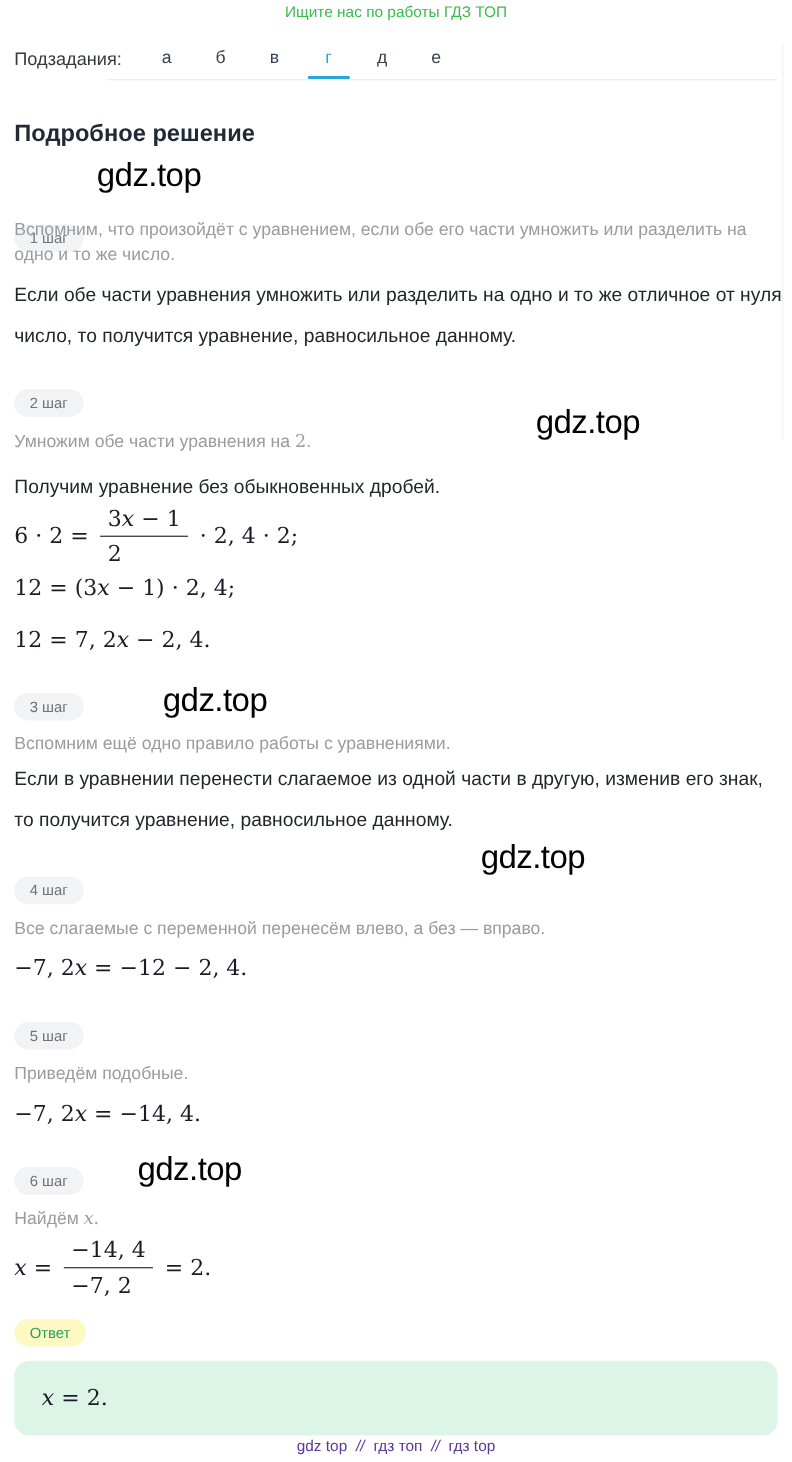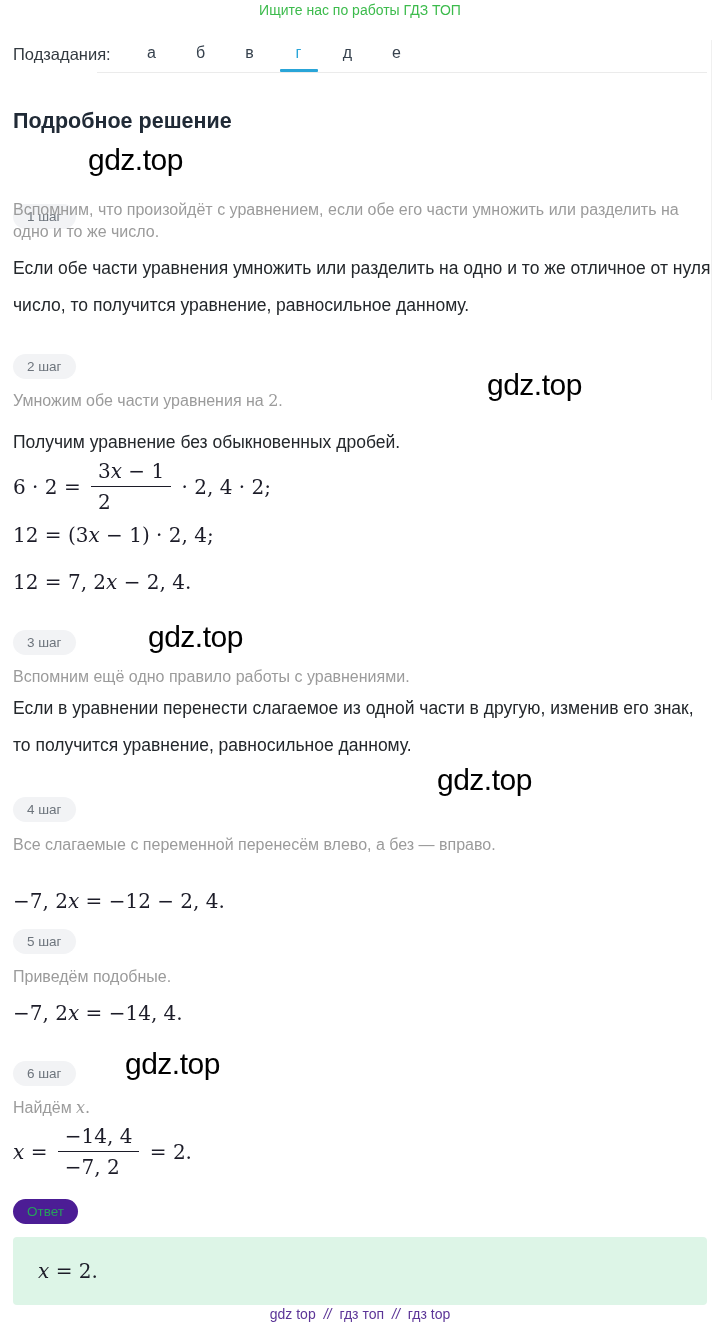--- a/index.html
+++ b/index.html
@@ -36,21 +36,21 @@
   .wm4{left:437px;top:763px;}
   .wm5{left:125px;top:1047px;}
   .wm6{left:330px;top:1243px;}
 
   
   .badge{position:absolute;left:13px;display:inline-block;background:#f2f3f5;
          color:#6d747c;font-size:13.5px;padding:5px 14px;border-radius:14px;
          white-space:nowrap;}
   .b1{top:164px;margin-top:40px;} .b2{top:354px;} .b3{top:630px;}
   .b4{top:797px;} .b5{top:929px;} .b6{top:1061px;}
-  .badge-answer{background:#4c1d95;color:#27a05c;top:1199px;}
+  .badge-answer{background:#fef9c3;color:#27a05c;top:1199px;}
 
   
   .hint{position:absolute;left:13px;width:698px;margin:0;font-size:16px;
         line-height:22px;color:#9b9b9b;}
   .h1{top:199px;} .h2{top:390px;} .h3{top:666px;}
   .h4{top:834px;} .h5{top:966px;} .h6{top:1097px;}
 
   
   .rule{position:absolute;left:13px;width:700px;margin:0;font-size:17.5px;
         line-height:37px;color:#23272b;font-weight:500;}
@@ -58,25 +58,25 @@
 
   
   .formula{position:absolute;left:13px;font-size:20px;color:#1c1c28;white-space:nowrap;}
   .formula > span{vertical-align:middle;}
   .m-up{font-family:"DejaVu Serif",serif;}
   .m-it{font-family:"DejaVu Serif",serif;font-style:italic;}
   .frac{display:inline-block;vertical-align:middle;text-align:left;margin:0 4px;}
   .frac .num{display:block;padding:0 7px 3px;border-bottom:1.6px solid #1c1c28;}
   .frac .den{display:block;padding:3px 7px 0;}
   .f1{top:459px;} .f2{top:522px;} .f3{top:569px;}
-  .f4{top:888px;text-align:right;} .f5{top:1000px;} .f6{top:1124px;}
+  .f4{top:867px;text-align:right;} .f5{top:1000px;} .f6{top:1124px;}
 
   
   .answer-box{position:absolute;left:13px;top:1237px;width:694px;height:68px;
-              background:#ddf5e7;border-radius:4px;}
+              background:#ddf5e7;border-radius:14px;}
   .answer-formula{position:absolute;left:25px;top:50%;transform:translateY(-50%);
                   font-size:20px;color:#1c1c28;white-space:nowrap;}
 
   
   .footer{position:absolute;left:0;top:1306px;width:100%;text-align:center;
           font-size:14px;color:#5c3597;}
   .flink{color:#5c3597;text-decoration:none;margin:0 5px;cursor:pointer;}
   .fsep{color:#5c3597;font-style:italic;margin:0 3px;}
 
   

